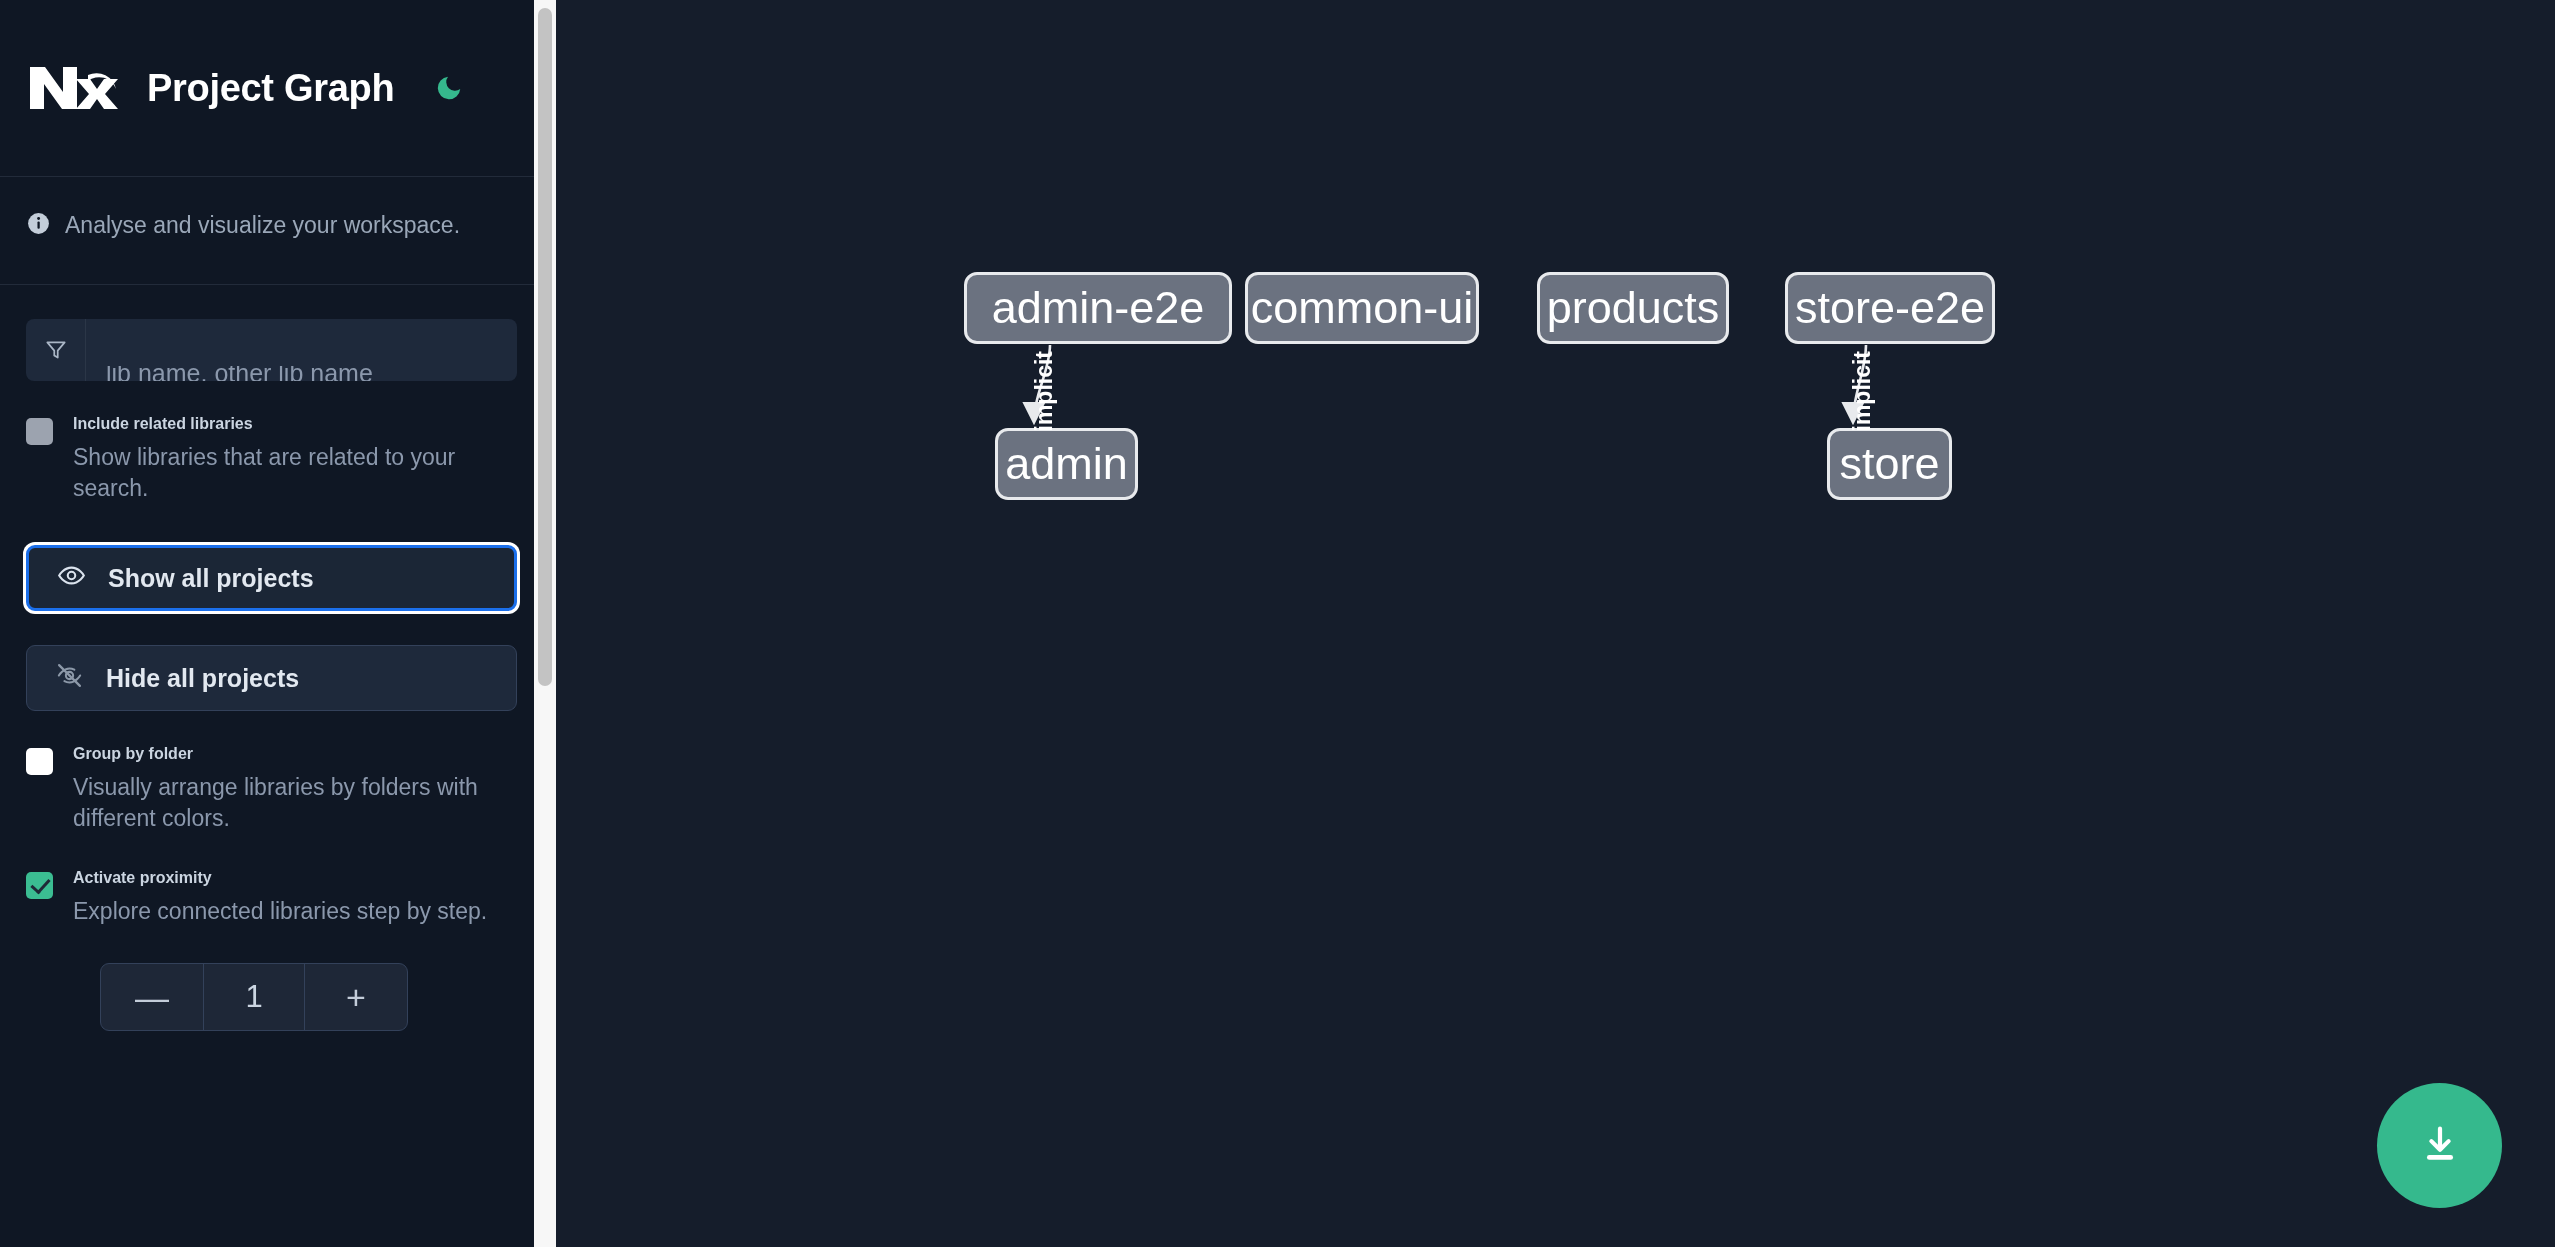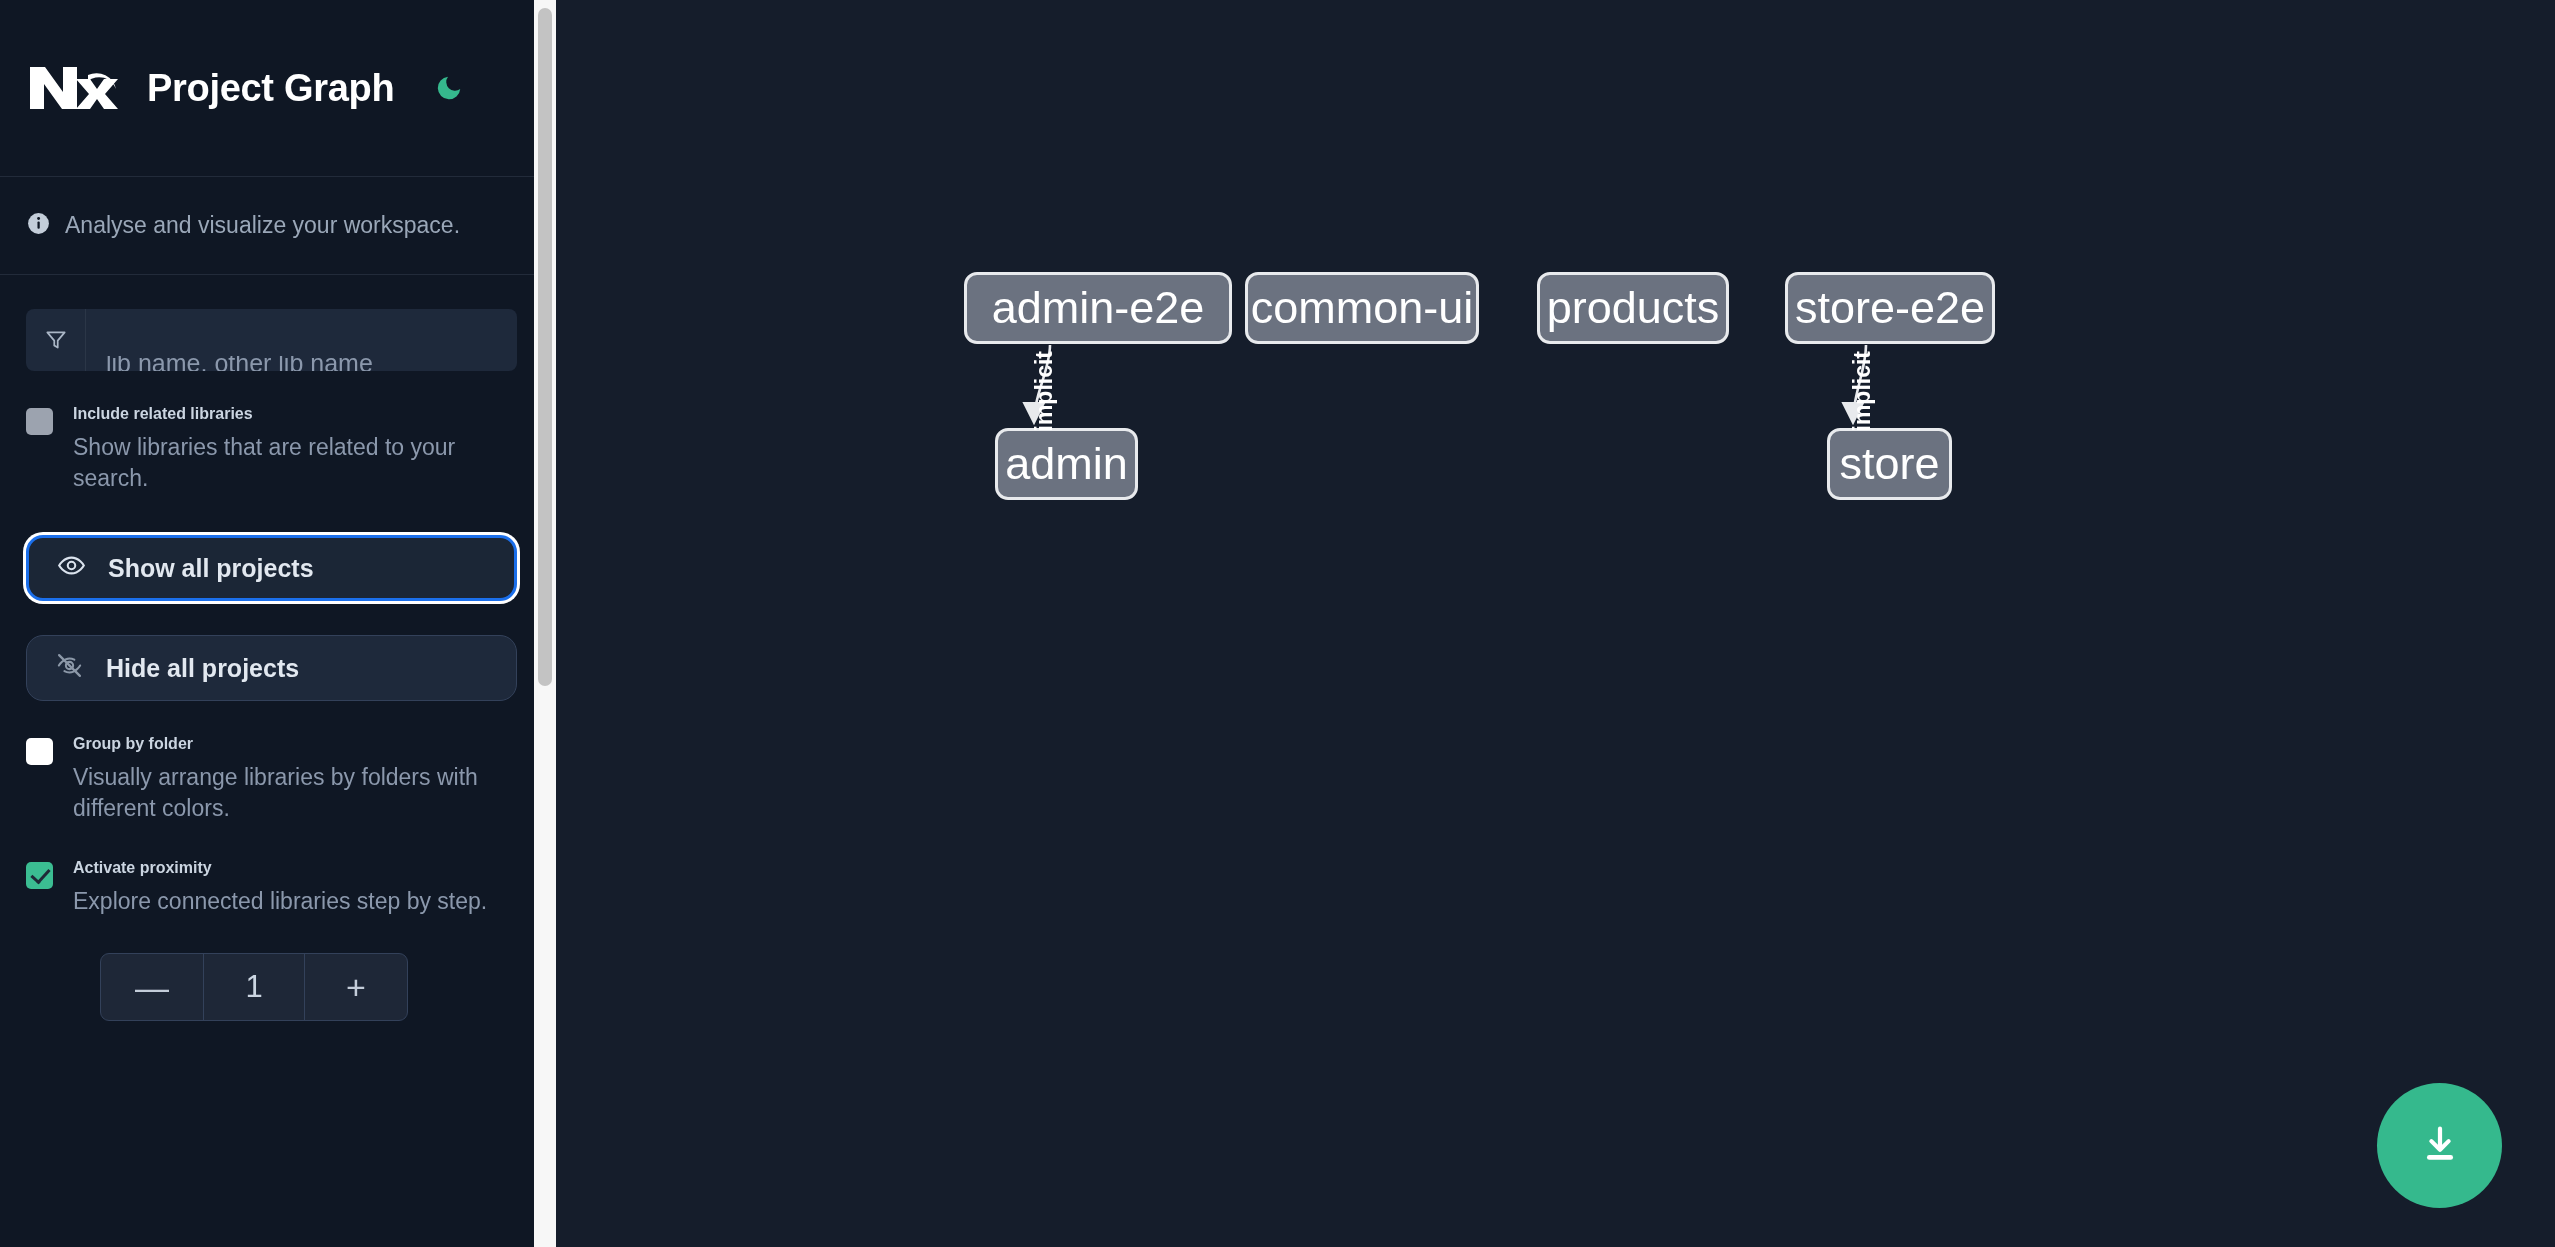--- a/index.html
+++ b/index.html
@@ -42,21 +42,21 @@
     margin-left: 34px;
     width: 42px; height: 42px;
     display: flex; align-items: center; justify-content: center;
     cursor: pointer;
   }
 
   .sb-note {
     display: flex;
     align-items: center;
     gap: 14px;
-    padding: 34px 26px 34px 26px;
+    padding: 34px 26px 44px 26px;
     border-bottom: 1px solid #222b3a;
   }
   .sb-note-text { font-size: 23px; color: #9aa7b8; white-space: nowrap; }
 
   .sb-body { padding: 0 26px; }
 
   .search-wrap {
     margin-top: 34px;
     display: flex;
     align-items: stretch;
@@ -126,21 +126,21 @@
   .btn-stack { margin-top: 40px; }
   .sb-btn {
     width: 100%;
     height: 66px;
     display: flex;
     align-items: center;
     gap: 22px;
     padding-left: 28px;
     background: #1e293b;
     border: 1px solid #33415a;
-    border-radius: 17px;
+    border-radius: 9px;
     color: #e2e8f0;
     font-size: 25px;
     font-weight: 700;
     cursor: pointer;
     font-family: "Liberation Sans", sans-serif;
   }
   .sb-btn.focused {
     border: 3px solid #1b6feb;
     box-shadow: 0 0 0 3px #ffffff;
     background: #1b2636;

